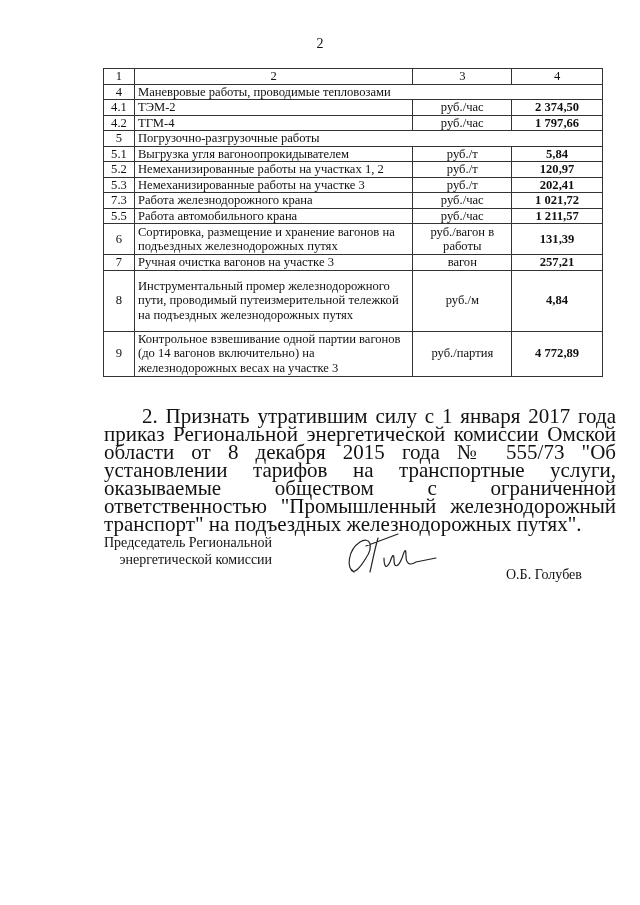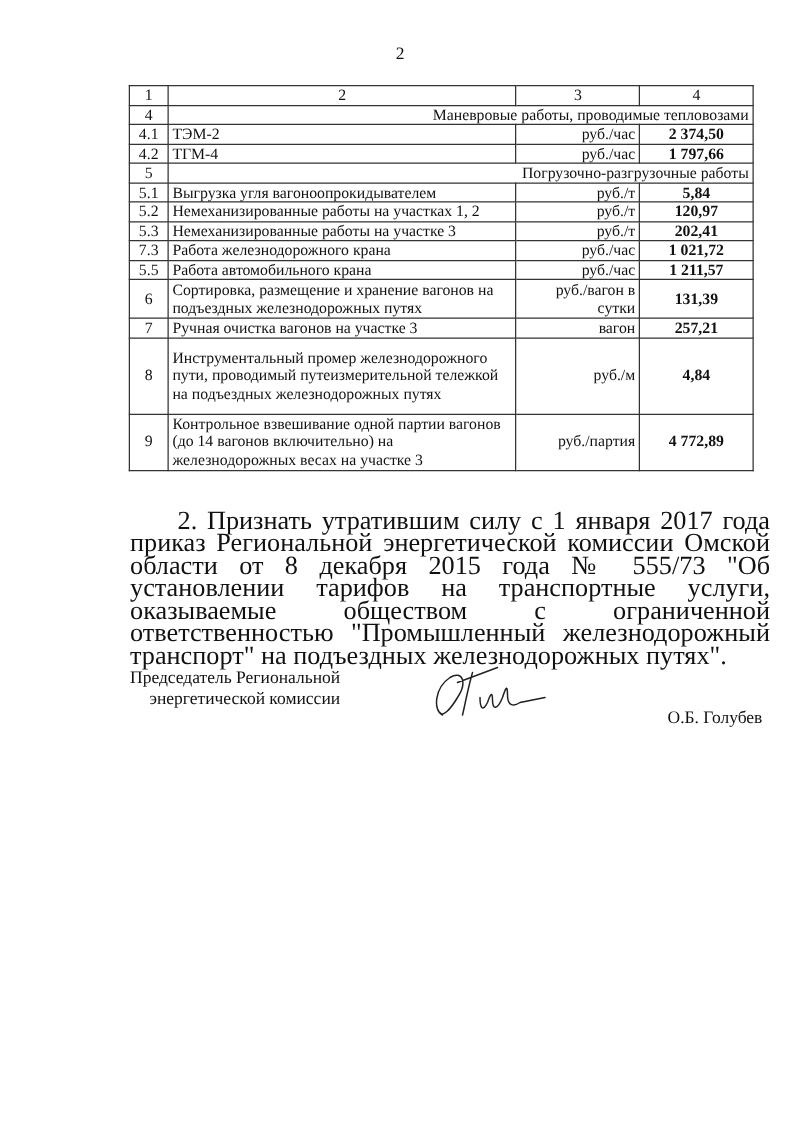--- a/index.html
+++ b/index.html
@@ -13,40 +13,40 @@
     }
     table.tariffs {
       position: absolute; left: 103px; top: 68px; width: 500px;
       border-collapse: collapse; font-size: 12.6px; line-height: 14.5px;
     }
     table.tariffs td {
       border: 1px solid #333; padding: 0 3px; vertical-align: middle;
     }
     col.c1 { width: 31px; } col.c2 { width: 279px; } col.c3 { width: 99px; } col.c4 { width: 91px; }
     td.num { text-align: center; }
-    td.unit { text-align: right; }
+    td.unit { text-align: center; }
     td.val { text-align: center; font-weight: bold; }
-    td.section { text-align: right; }
+    td.section { text-align: left; }
     tr.r1 td { height: 14px; }
     tr.r2 td { height: 30px; }
     tr.r4 td { height: 60px; }
     tr.r3 td { height: 44px; }
     .para {
       position: absolute; left: 104px; top: 407px; width: 512px;
       font-size: 21px; line-height: 18px; text-align: justify;
       text-indent: 38px;
     }
     .signer {
       position: absolute; left: 104px; top: 534px; font-size: 14px; line-height: 17px; text-align: right;
     }
     .signature {
       position: absolute; left: 340px; top: 528px; width: 100px; height: 55px;
     }
     .signee {
-      position: absolute; left: 534px; top: 567px; font-size: 14px;
+      position: absolute; left: 506px; top: 567px; font-size: 14px;
     }
   </style>
 </head>
 <body>
 
 <div class="page-num">2</div>
 
 <table class="tariffs">
   <colgroup>
       <col class="c1">
@@ -107,21 +107,21 @@
     </tr>
     <tr class="r1">
       <td class="num">5.5</td>
       <td>Работа автомобильного крана</td>
       <td class="unit">руб./час</td>
       <td class="val">1 211,57</td>
     </tr>
     <tr class="r2">
       <td class="num">6</td>
       <td>Сортировка, размещение и хранение вагонов на подъездных железнодорожных путях</td>
-      <td class="unit">руб./вагон в сутки</td>
+      <td class="unit">руб./вагон в работы</td>
       <td class="val">131,39</td>
     </tr>
     <tr class="r1">
       <td class="num">7</td>
       <td>Ручная очистка вагонов на участке 3</td>
       <td class="unit">вагон</td>
       <td class="val">257,21</td>
     </tr>
     <tr class="r4">
       <td class="num">8</td>

